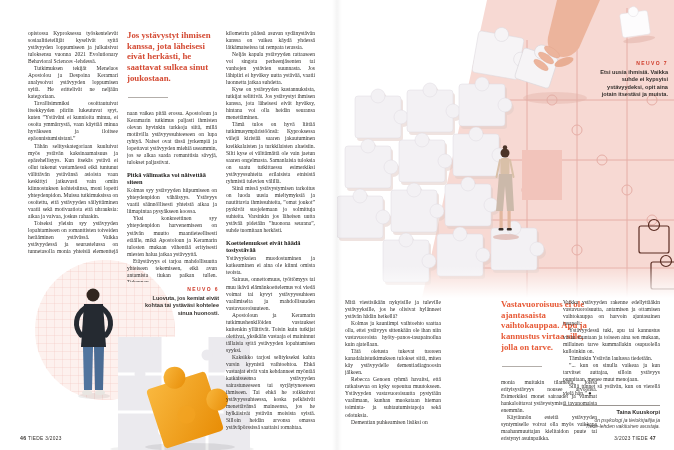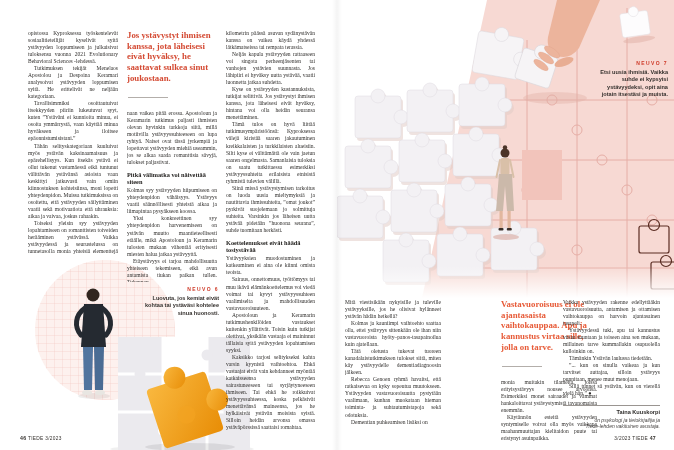--- a/index.html
+++ b/index.html
@@ -228,21 +228,21 @@
   </svg>
 
   <div class="col c-l1">
       <p class="para">opistossa Kyproksessa työskentelevät sosiaalitieteilijät kyselivät syitä ystävyyden loppumiseen ja julkaisivat tuloksensa vuonna 2021 Evolutionary Behavioral Sciences -lehdessä.</p>
       <p class="para">Tutkimuksen tekijät Menelaos Apostolou ja Despoina Keramari analysoivat ystävyyden loppumisen syitä. He erittelivät ne neljään kategoriaan.</p>
       <p class="para">Tavallisimmiksi osoittautuivat itsekkyyden piiriin lukeutuvat syyt, kuten ”Ystäväni ei kunnioita minua, ei osoita ymmärrystä, vaan käyttää minua hyväkseen ja iloitsee epäonnistumisistani.”</p>
       <p class="para">Tähän selityskategoriaan kuuluivat myös ystävän kaksinaamaisuus ja epärehellisyys. Kun itsekäs ystävä ei ollut tukenut vastamäessä eikä tuntunut välittävän ystävänsä asioista vaan keskittyi jatkuvasti vain omiin kiinnostuksen kohteisiinsa, moni lopetti yhteydenpidon. Muissa tutkimuksissa on osoitettu, että ystävyyden säilyttäminen vaatii sekä motivaatiota että uhrauksia: aikaa ja vaivaa, joskus rahaakin.</p>
       <p class="para">Toiseksi yleisin syy ystävyyden lopahtamiseen on romanttisten toiveiden herääminen ystävässä. Vaikka ystävyydessä ja seurustelussa on tunnetasolla monia yhteisiä elementtejä ja jopa tutkimuksissa näitä suhdetyyppejä on toisi-</p>
     </div>
   <div class="col c-l2">
-      <div class="pq pq-red">Jos ystävystyt ihmisen kanssa, jota läheisesi eivät hyväksy, he saattavat sulkea sinut joukostaan.</div>
+      <div class="pq pq-red">Jos ystävystyt ihmisen kanssa, jota läheisesi eivät herkästi, he saattavat sulkea sinut joukostaan.</div>
       <div class="qrule"></div>
       <p class="para">naan vaikea pitää erossa. Apostoloun ja Keramarin tutkimus paljasti ihmisten olevan hyvinkin tarkkoja siitä, millä motiivilla ystävyyssuhteeseen on lupa ryhtyä. Naiset ovat tässä jyrkempiä ja lopettavat ystävyyden miehiä useammin, jos se alkaa saada romanttisia sävyjä, tulokset paljastivat.</p>
       <h3 class="subhead">Pitkä välimatka voi näivettää siteen</h3>
       <p class="para">Kolmas syy ystävyyden hiipumiseen on yhteydenpidon vähäisyys. Ystävyys vaatii säännöllisesti yhteistä aikaa ja liimapintaa pysyäkseen koossa.</p>
       <p class="para">Yksi konkreettinen syy yhteydenpidon harvenemiseen on ystävän muutto maantieteellisesti etäälle, mikä Apostoloun ja Keramarin tulosten mukaan vähentää erityisesti miesten halua jatkaa ystävyyttä.</p>
       <p class="para">Etäystävyys ei tarjoa mahdollisuutta yhteiseen tekemiseen, eikä avun antamista tiukan paikan tullen. Tuhannen</p>
     </div>
   <div class="col c-l3">
       <p class="para">kilometrin päässä asuvan sydänystävän kanssa on vaikea käydä yhdessä lätkämatseissa tai rempata terassia.</p>
       <p class="para">Neljäs kapula ystävyyden rattaaseen voi singota perheenjäsenten tai vanhojen ystävien suunnasta. Jos lähipiiri ei hyväksy uutta ystävää, vaatii luonnetta jatkaa suhdetta.</p>

